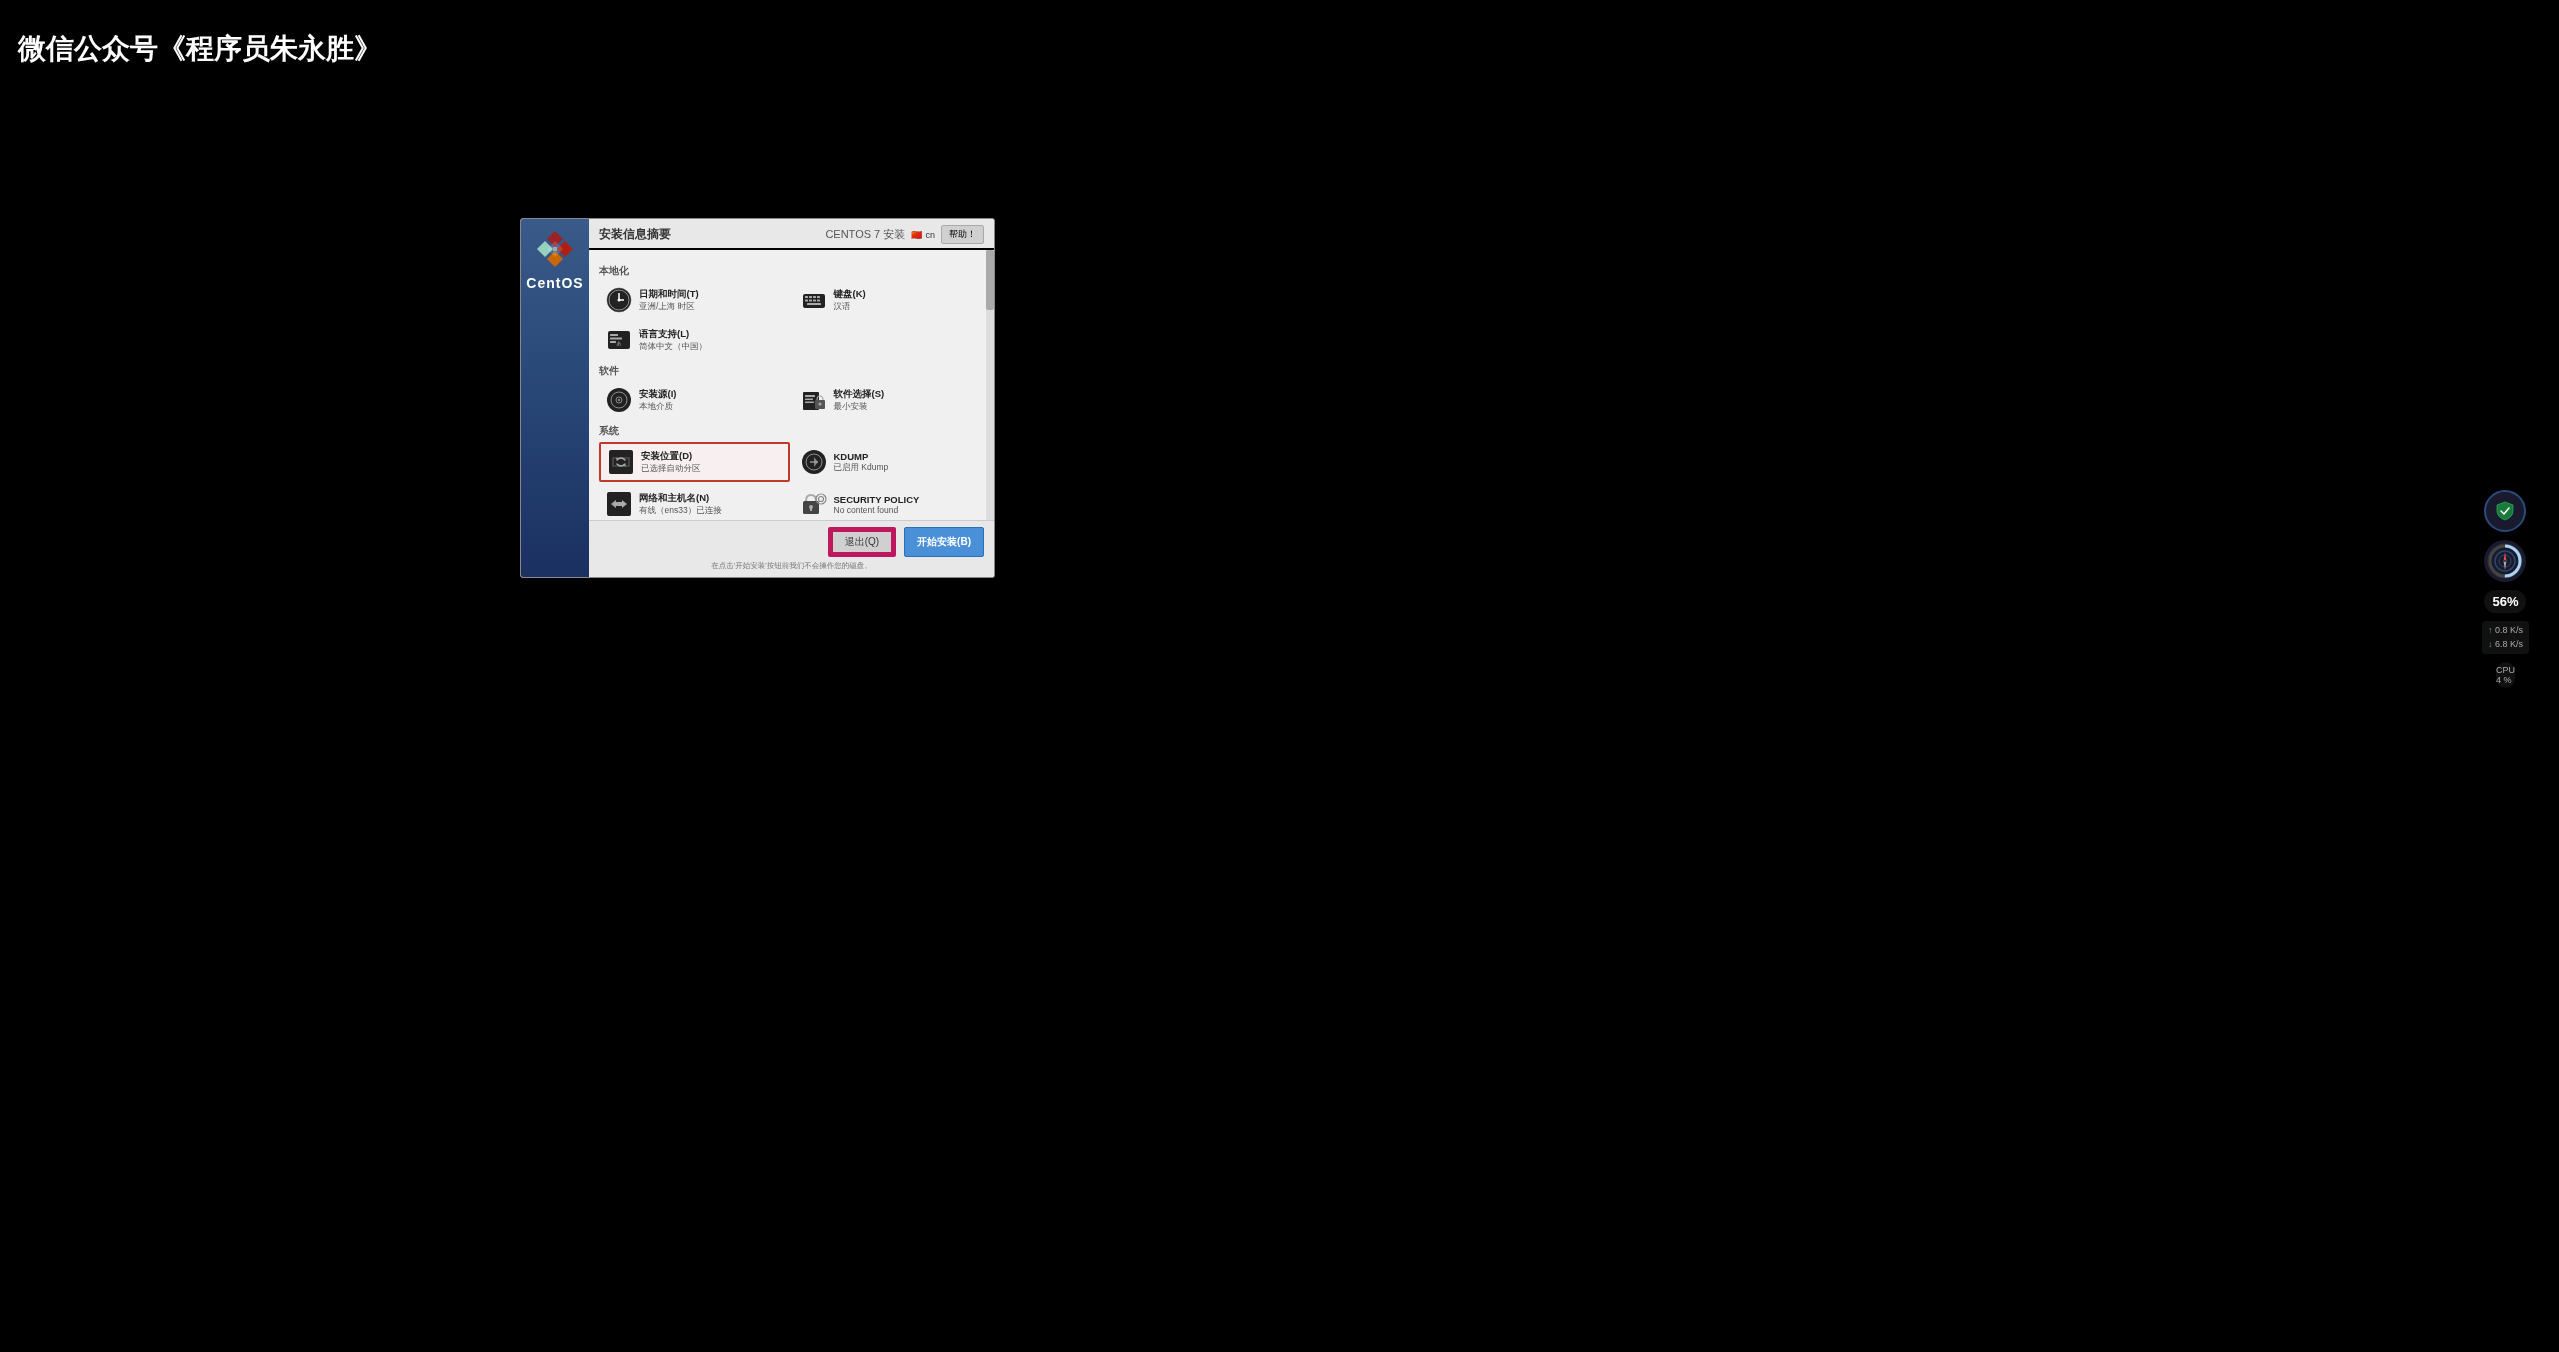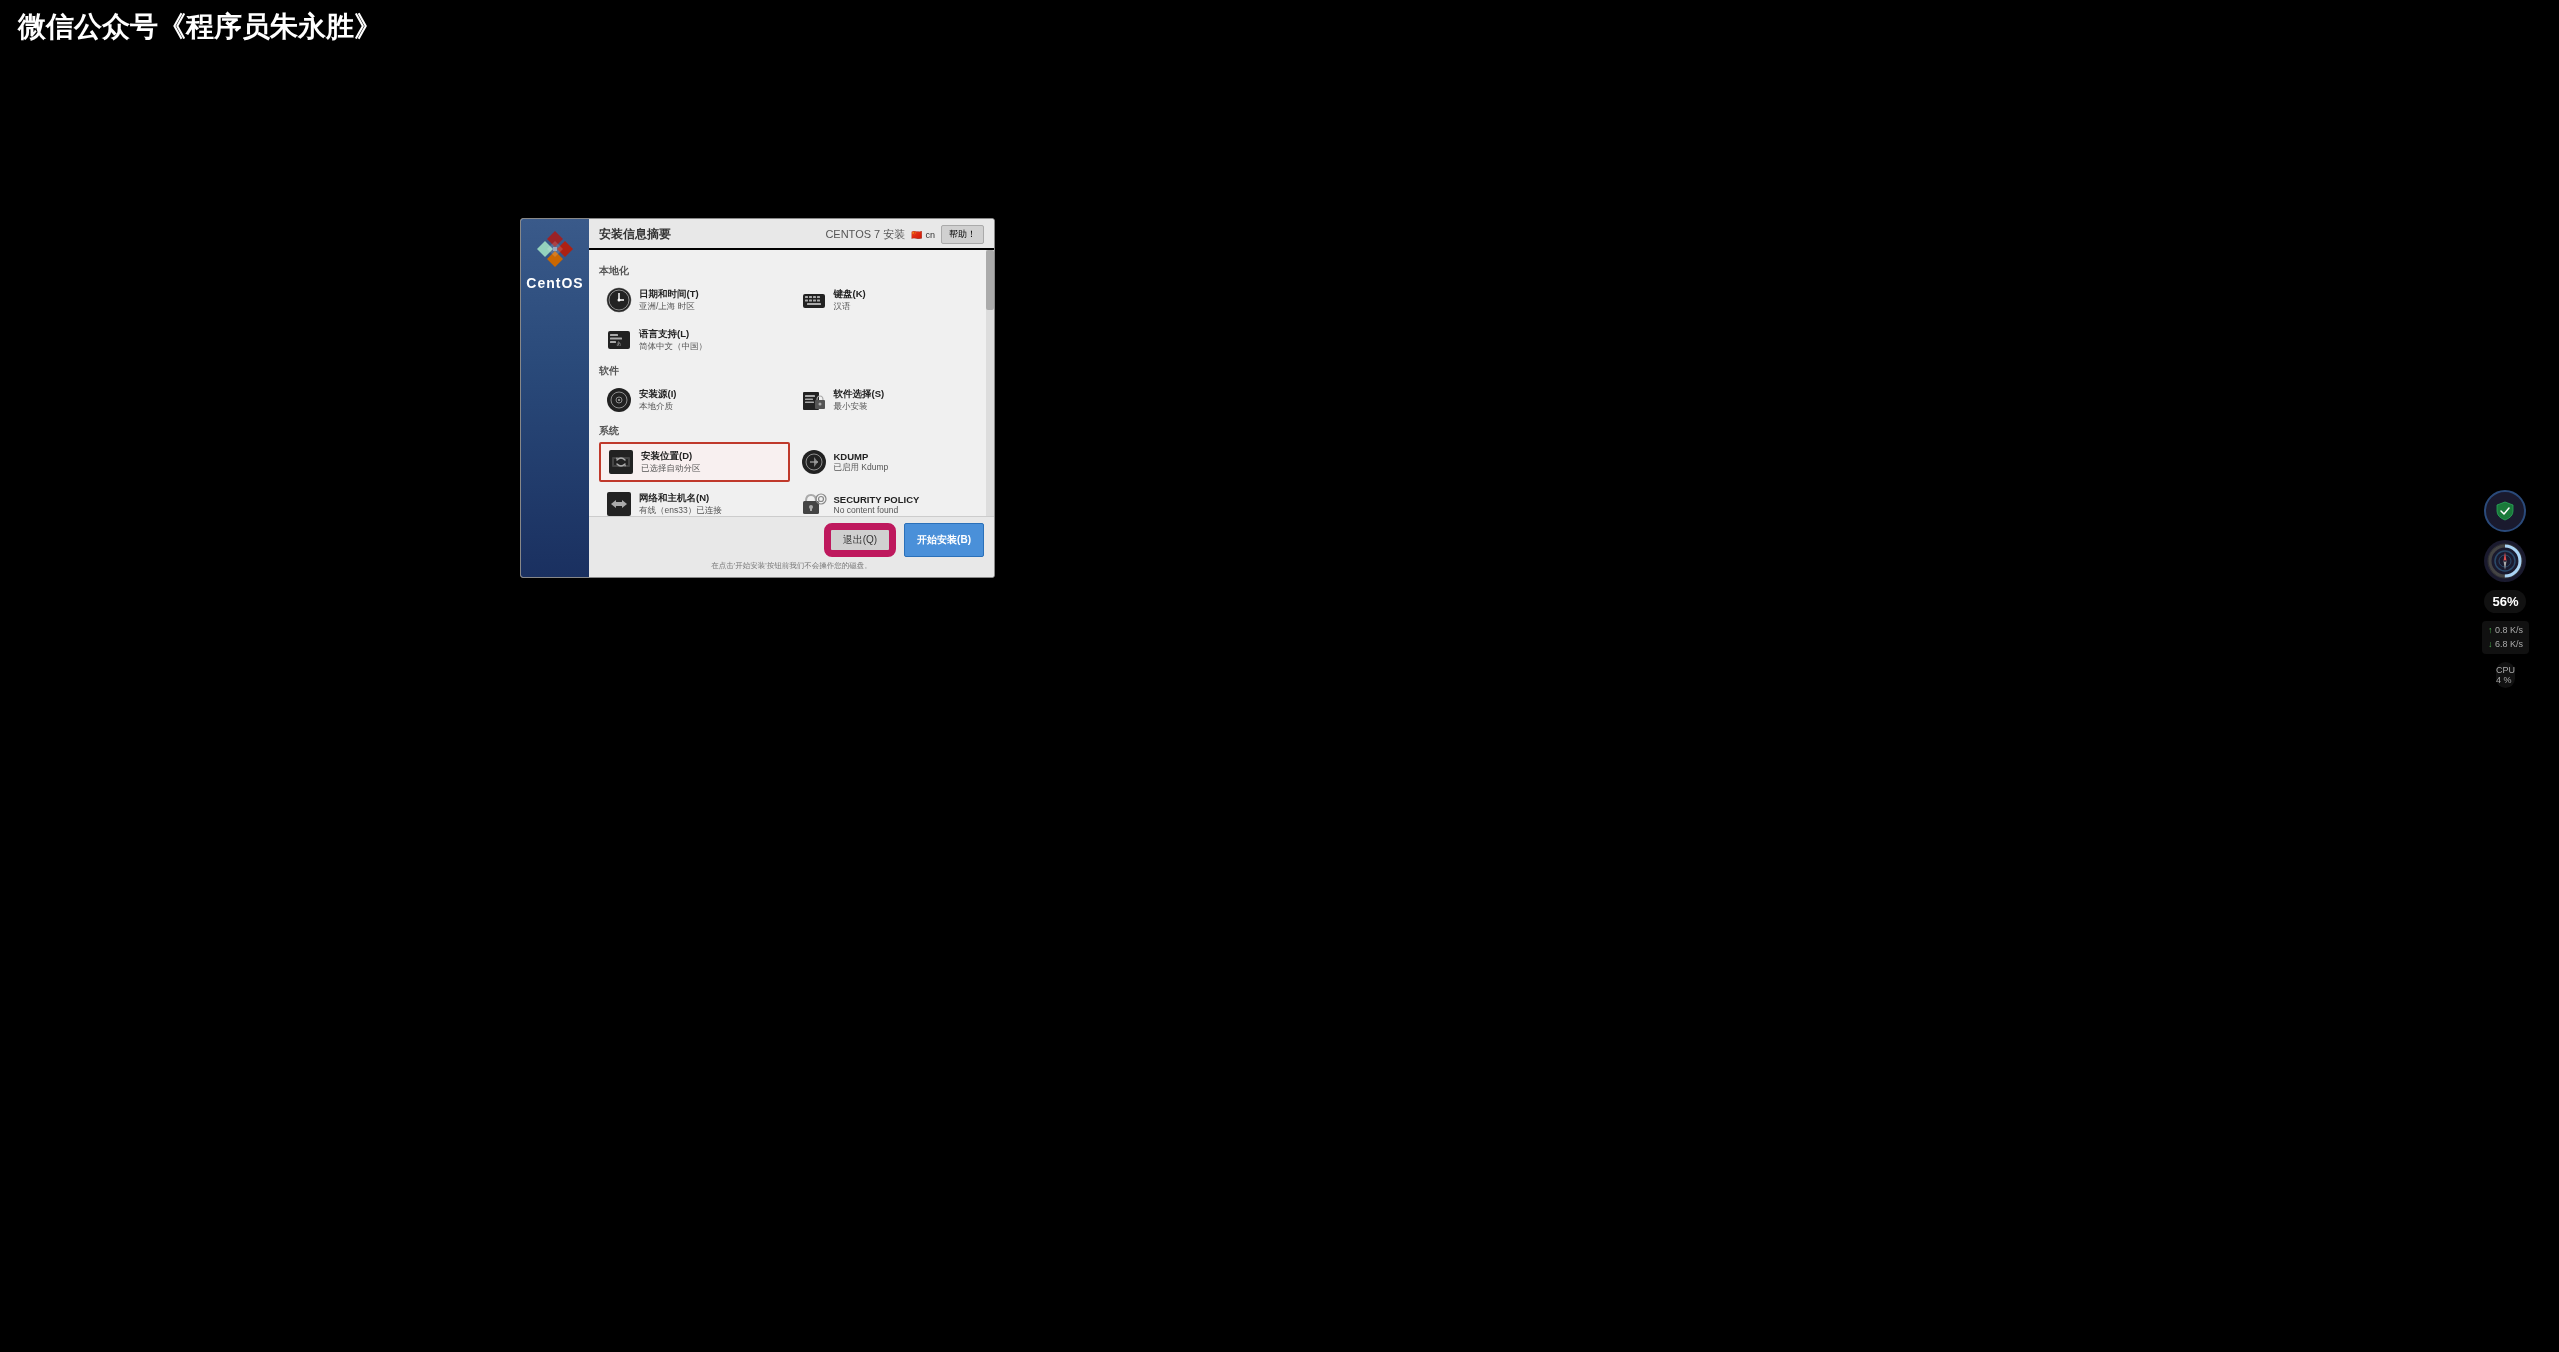--- a/index.html
+++ b/index.html
@@ -8,21 +8,21 @@
       height: 1352px;
       background: #000;
       font-family: 'SimHei', 'Microsoft YaHei', sans-serif;
       overflow: hidden;
       position: relative;
     }
 
     
     #watermark {
       position: absolute;
-      top: 8px;
+      top: 30px;
       left: 18px;
       color: #fff;
       font-size: 28px;
       font-weight: bold;
       z-index: 10;
     }
 
     
     #installer-window {
       position: absolute;
@@ -206,22 +206,22 @@
     }
 
     #bottom-buttons {
       display: flex;
       justify-content: flex-end;
       gap: 8px;
     }
 
     #quit-button {
       background: #d0d0d0;
-      border: 7px solid #be185d;
-      border-radius: 8px;
+      border: 5px solid #be185d;
+      border-radius: 2px;
       padding: 3px 12px;
       font-size: 10px;
       cursor: pointer;
       color: #333;
     }
 
     #start-install-button {
       background: #4a90d9;
       border: 1px solid #2a70b9;
       border-radius: 2px;

